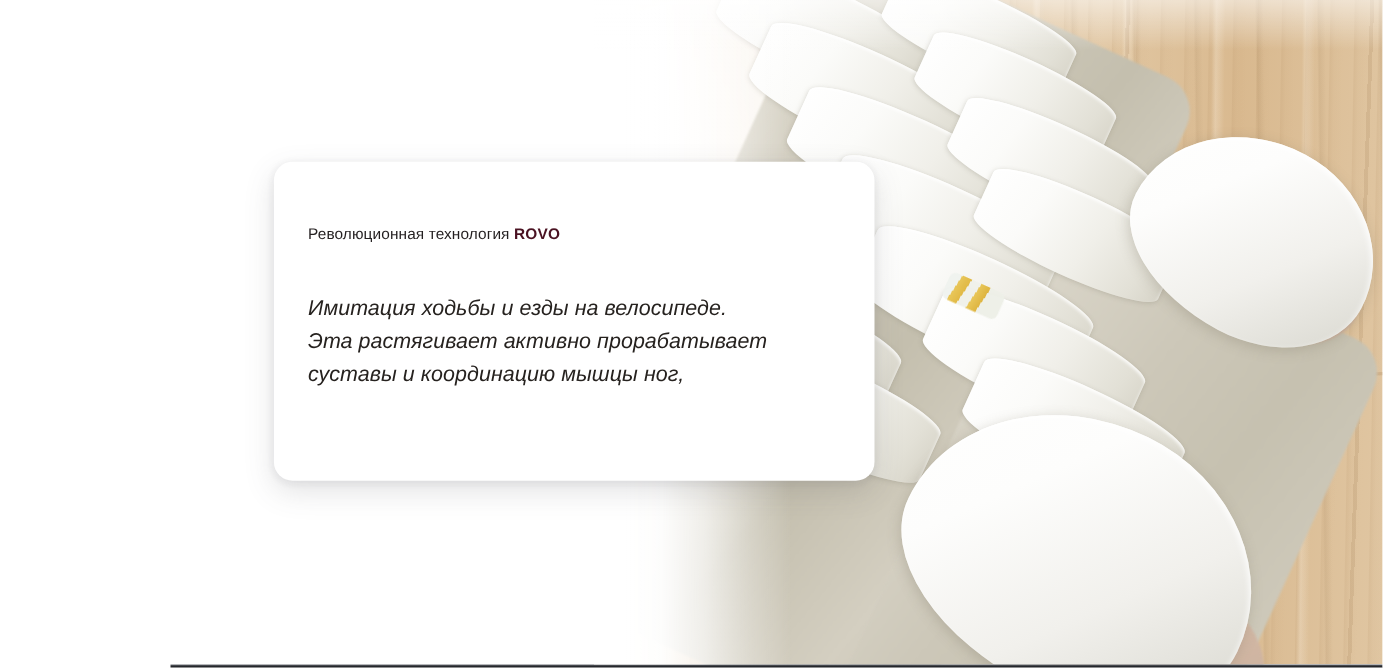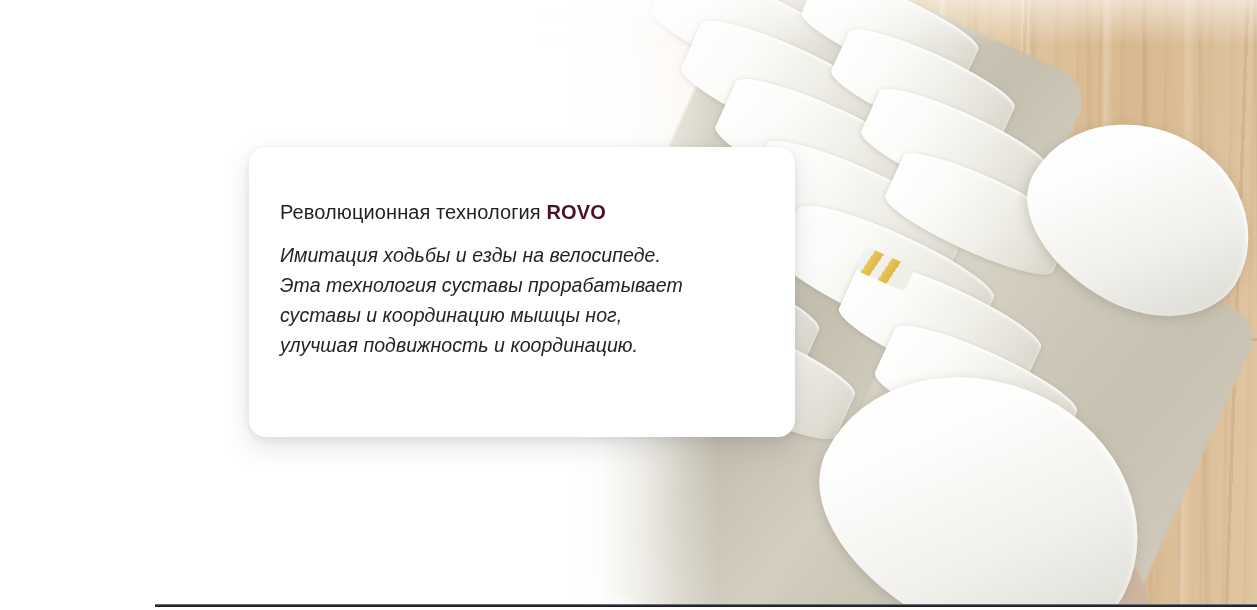--- a/index.html
+++ b/index.html
@@ -234,35 +234,35 @@
     height: 290px;
     background: #ffffff;
     border-radius: 17px;
     box-shadow:
       0 10px 26px rgba(90,90,95,0.17),
       0 2px 8px rgba(90,90,95,0.10);
     padding: 52px 38px 0 31px;
   }
 
   .card-heading {
-    font-size: 20px;
+    font-size: 14px;
     line-height: 26px;
     color: #231f20;
     letter-spacing: .1px;
     font-weight: 400;
     white-space: nowrap;
   }
   .brand {
     font-weight: 700;
     color: #4a1222;
     letter-spacing: .2px;
   }
 
   .card-body {
-    margin-top: 15px;
+    margin-top: 40px;
     font-style: italic;
     font-size: 19.5px;
     line-height: 30px;
     color: #26221f;
     letter-spacing: .05px;
   }
   .card-body .ln { display: block; white-space: nowrap; }
 
   
   .bottom-rule {
@@ -335,22 +335,21 @@
     <div class="photo-fade-top"></div>
   </div>
 
   <div class="card">
     <div class="card-heading">
       <span>Революционная технология </span><span class="brand">ROVO</span>
     </div>
 
     <div class="card-body">
       <span class="ln">Имитация ходьбы и езды на велосипеде.</span>
-      <span class="ln">Эта технология суставы прорабатывает</span>
+      <span class="ln">Эта растягивает активно прорабатывает</span>
       <span class="ln">суставы и координацию мышцы ног,</span>
-      <span class="ln">улучшая подвижность и координацию.</span>
     </div>
   </div>
 
   <div class="bottom-rule"></div>
   <div class="bottom-below"></div>
 
 </div>
 
 </body></html>

